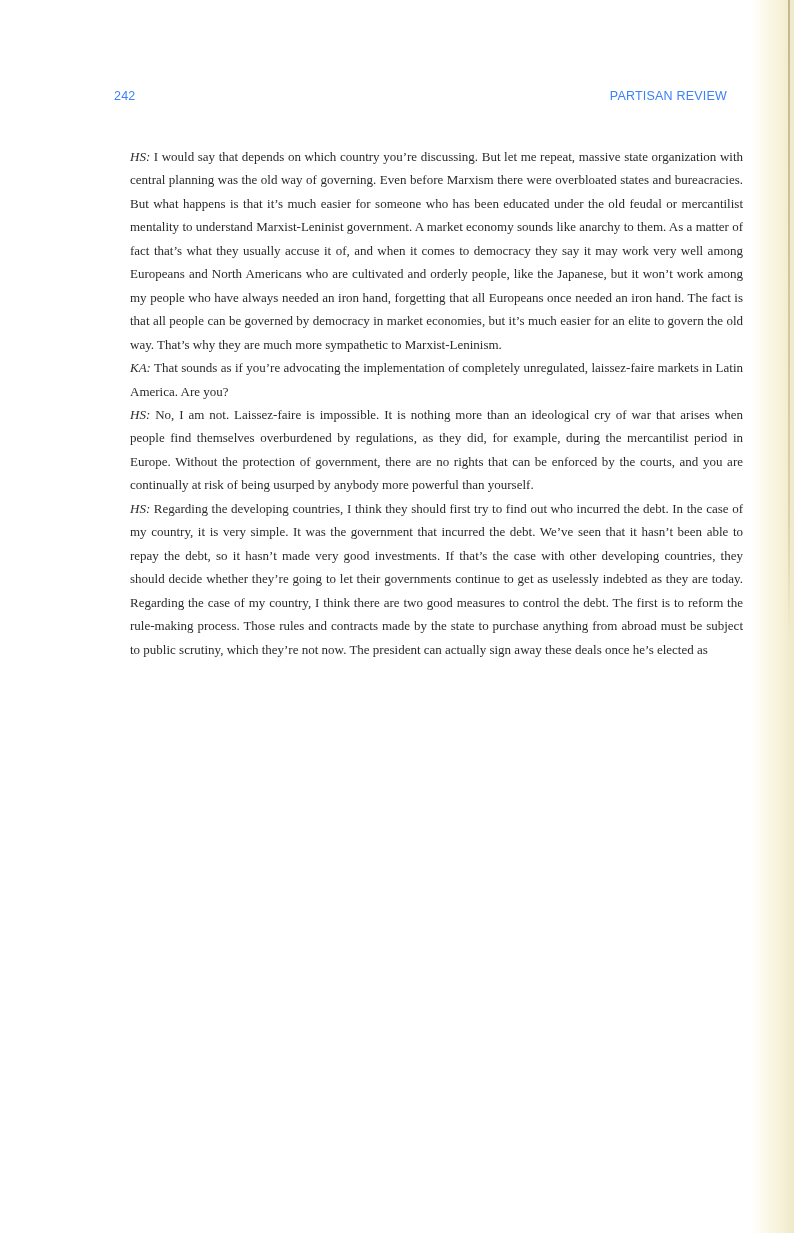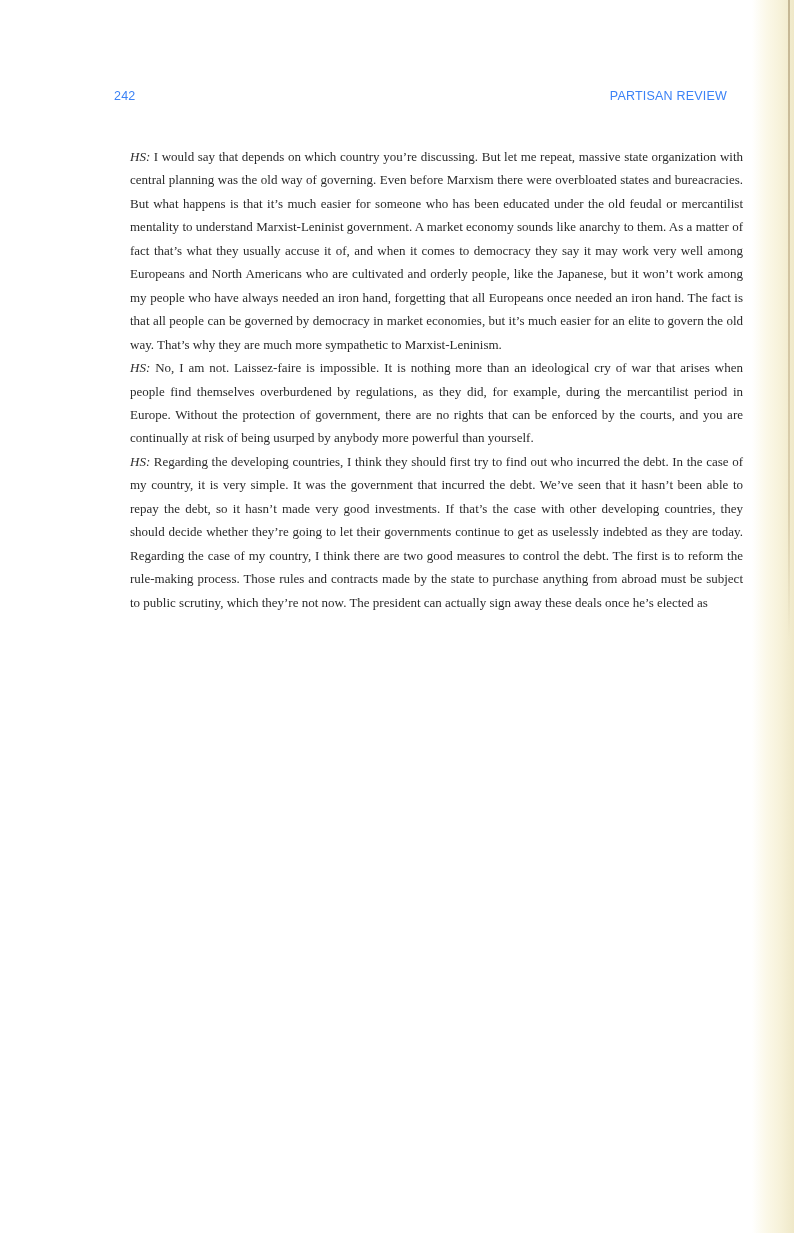--- a/index.html
+++ b/index.html
@@ -79,16 +79,17 @@
   <div class="page-edge"></div>
   <div class="page-edge-line"></div>
 
   <div class="running-head">
     <span class="folio">242</span>
     <span class="journal">PARTISAN REVIEW</span>
   </div>
 
   <div class="body-text">
     <p class="para"><span class="speaker">HS:</span><span> I would say that depends on which country you’re discussing. But let me repeat, massive state organization with central planning was the old way of governing. Even before Marxism there were overbloated states and bureacracies. But what happens is that it’s much easier for someone who has been educated under the old feudal or mercantilist mentality to understand Marxist-Leninist government. A market economy sounds like anarchy to them. As a matter of fact that’s what they usually accuse it of, and when it comes to democracy they say it may work very well among Europeans and North Americans who are cultivated and orderly people, like the Japanese, but it won’t work among my people who have always needed an iron hand, forgetting that all Europeans once needed an iron hand. The fact is that all people can be governed by democracy in market economies, but it’s much easier for an elite to govern the old way. That’s why they are much more sympathetic to Marxist-Leninism.</span></p>
+    <p class="para"><span class="speaker">KA:</span><span> That sounds as if you’re advocating the implementation of completely unregulated, laissez-faire markets in Latin America. Are you?</span></p>
     <p class="para"><span class="speaker">HS:</span><span> No, I am not. Laissez-faire is impossible. It is nothing more than an ideological cry of war that arises when people find themselves overburdened by regulations, as they did, for example, during the mercantilist period in Europe. Without the protection of government, there are no rights that can be enforced by the courts, and you are continually at risk of being usurped by anybody more powerful than yourself.</span></p>
     <p class="para"><span class="speaker">HS:</span><span> Regarding the developing countries, I think they should first try to find out who incurred the debt. In the case of my country, it is very simple. It was the government that incurred the debt. We’ve seen that it hasn’t been able to repay the debt, so it hasn’t made very good investments. If that’s the case with other developing countries, they should decide whether they’re going to let their governments continue to get as uselessly indebted as they are today. Regarding the case of my country, I think there are two good measures to control the debt. The first is to reform the rule-making process. Those rules and contracts made by the state to purchase anything from abroad must be subject to public scrutiny, which they’re not now. The president can actually sign away these deals once he’s elected as</span></p>
   </div>
 </div>
 
 </body></html>

